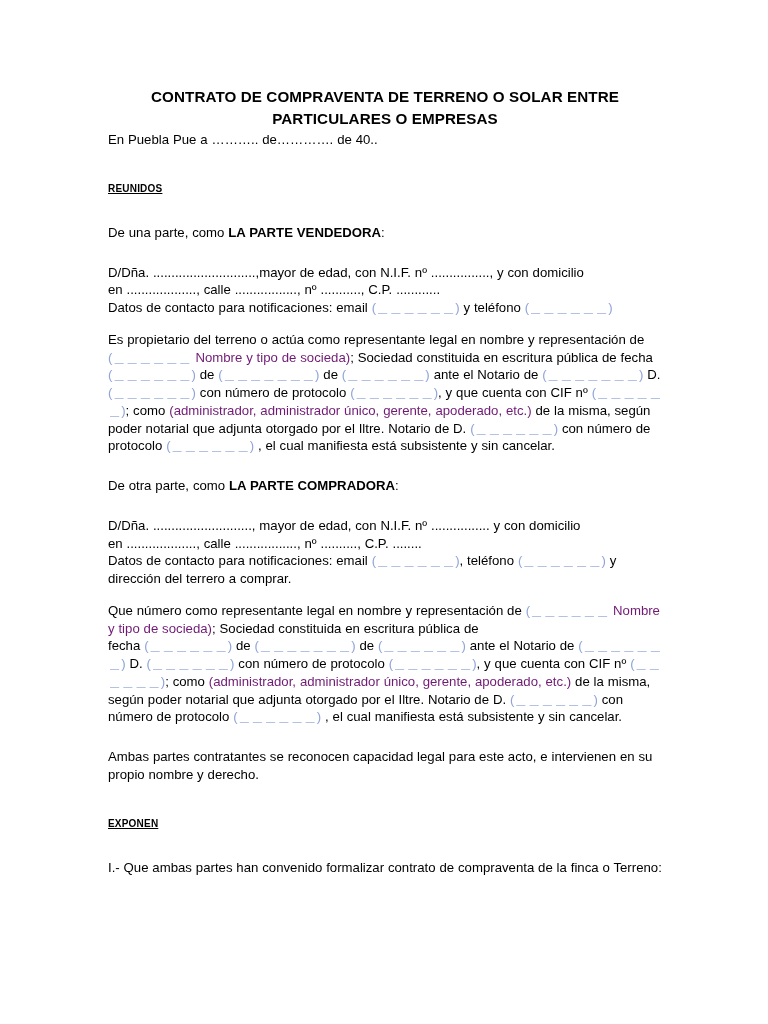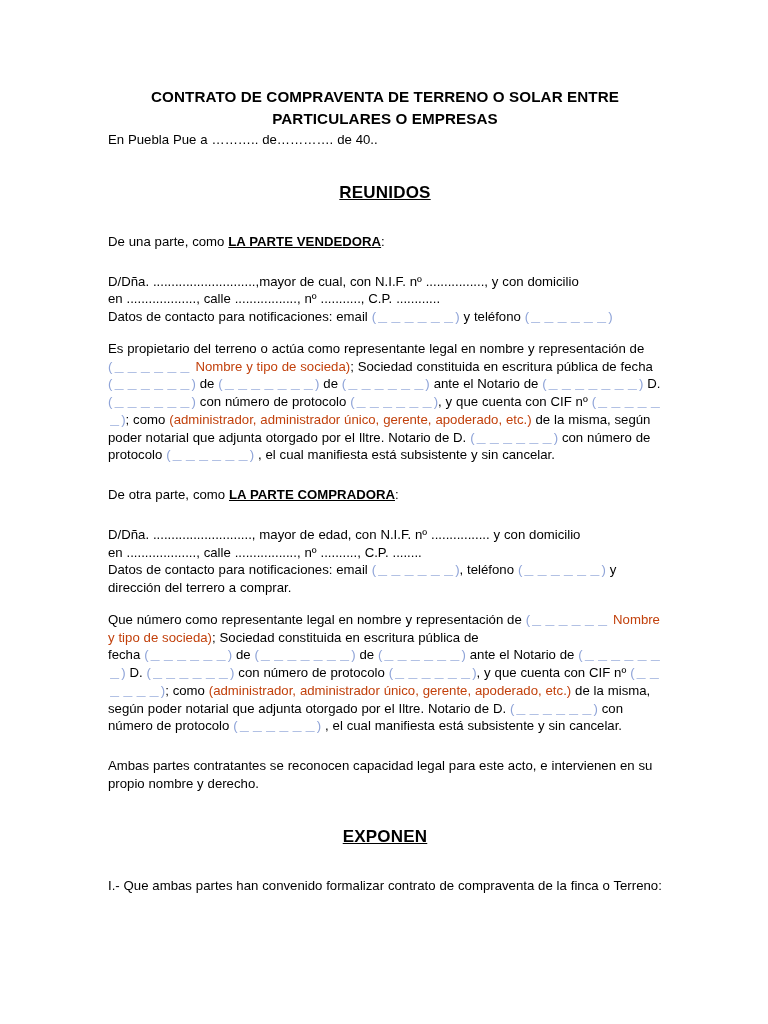--- a/index.html
+++ b/index.html
@@ -46,22 +46,22 @@
 
   .datepar {
     text-align: right;
     font-size: 13.2px;
     line-height: 1.35;
     margin: 50px 0 0 0;
     padding-right: 2px;
   }
 
   .section-head {
-    text-align: center;
-    font-size: 17px;
+    text-align: left;
+    font-size: 10px;
     font-weight: bold;
     text-decoration: underline;
     margin: 34px 0 0 0;
     letter-spacing: 0.2px;
   }
   .section-head.exponen {
   }
 
   
   p.para {
@@ -69,28 +69,28 @@
     line-height: 1.345;
     margin: 0;
     text-align: left;
     word-spacing: 0.2px;
   }
 
   .gap-lg  { height: 30px; }
   .gap-md  { height: 22px; }
   .gap-sm  { height: 14px; }
 
-  b, .bold { font-weight: bold; text-decoration: underline; }
+  b, .bold { font-weight: bold; }
 
   
   .fill {
     color: #8fa4d8;
   }
   .hint {
-    color: #c2410c;
+    color: #701a75;
   }
 </style>
 </head>
 <body>
 
 <div class="page">
   <div class="content">
 
     <h1 class="doc-title">CONTRATO DE COMPRAVENTA DE TERRENO O SOLAR ENTRE PARTICULARES O EMPRESAS</h1>
 
@@ -99,21 +99,21 @@
     <div class="section-head">REUNIDOS</div>
 
     <div class="gap-lg"></div>
 
     <p class="para">
       <span>De una parte, como </span><b>LA PARTE VENDEDORA</b><span>:</span>
     </p>
 
     <div class="gap-md"></div>
 
-    <p class="para">D/Dña. ............................,mayor de cual,  con N.I.F. nº ................, y con domicilio</p>
+    <p class="para">D/Dña. ............................,mayor de edad,  con N.I.F. nº ................, y con domicilio</p>
     <p class="para">en ..................., calle ................., nº ..........., C.P. ............</p>
     <p class="para">
       <span>Datos de contacto para notificaciones: email </span><span class="fill">(＿＿＿＿＿＿)</span><span> y  teléfono </span><span class="fill">(＿＿＿＿＿＿)</span>
     </p>
 
     <div class="gap-sm"></div>
 
     <p class="para">
       <span>Es propietario del terreno o actúa como representante legal  en nombre y representación de </span><span class="fill">(＿＿＿＿＿＿</span><span class="hint"> Nombre y tipo de socieda)</span><span>; Sociedad constituida en escritura pública de fecha </span><span class="fill">(＿＿＿＿＿＿)</span><span> de </span><span class="fill">(＿＿＿＿＿＿＿)</span><span> de </span><span class="fill">(＿＿＿＿＿＿)</span><span> ante el Notario de </span><span class="fill">(＿＿＿＿＿＿＿)</span><span> D. </span><span class="fill">(＿＿＿＿＿＿)</span><span> con número de protocolo </span><span class="fill">(＿＿＿＿＿＿)</span><span>, y que cuenta con CIF nº </span><span class="fill">(＿＿＿＿＿＿)</span><span>; como </span><span class="hint">(administrador, administrador único, gerente, apoderado, etc.)</span><span> de la misma, según poder notarial que adjunta otorgado por el Iltre. Notario de D. </span><span class="fill">(＿＿＿＿＿＿)</span><span> con número de protocolo </span><span class="fill">(＿＿＿＿＿＿)</span><span> , el cual manifiesta está subsistente y sin cancelar.</span>
     </p>

